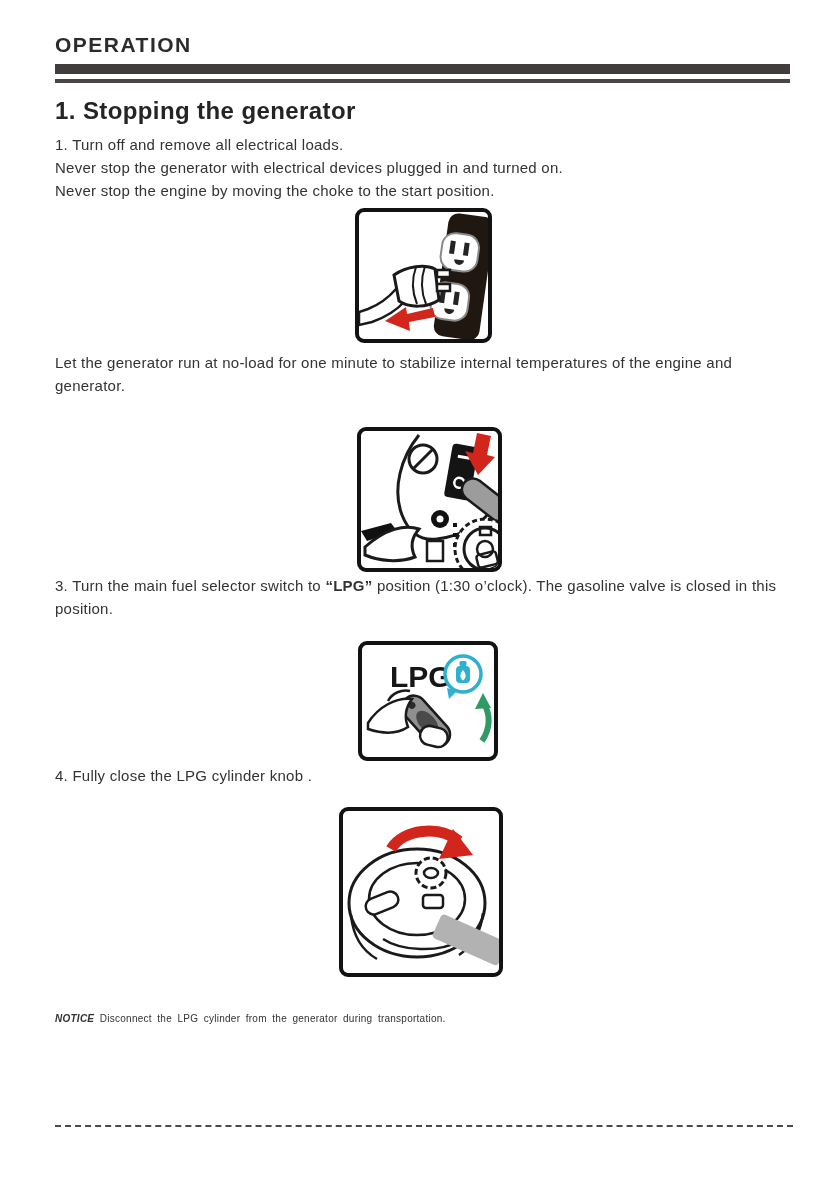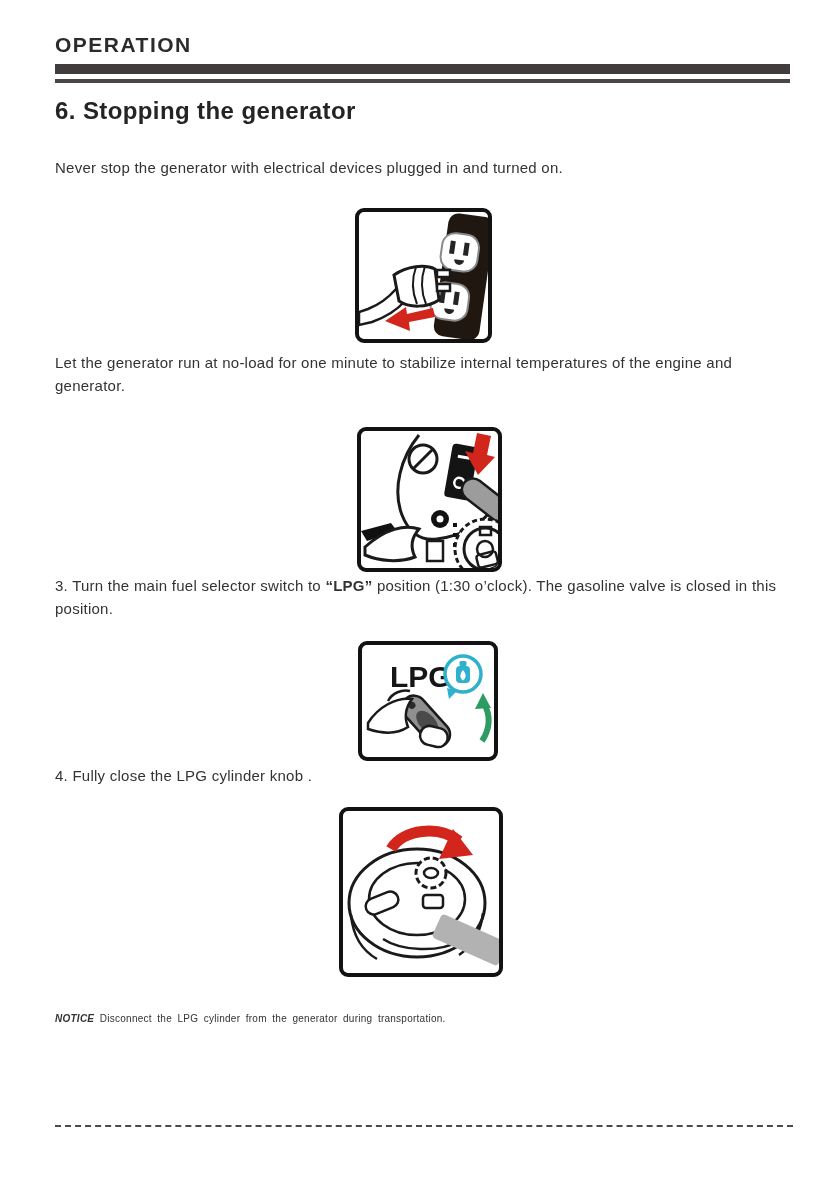--- a/index.html
+++ b/index.html
@@ -46,23 +46,25 @@
 </style>
 </head>
 <body>
 
 <div class="page">
 
   <div class="abs section-head">OPERATION</div>
   <div class="abs rule-thick"></div>
   <div class="abs rule-thin"></div>
 
-  <h1 class="abs page-title">6. Stopping the generator</h1>
+  <h1 class="abs page-title">1. Stopping the generator</h1>
 
+  <p class="abs body-text" style="top:133px">1. Turn off and remove all electrical loads.</p>
   <p class="abs body-text" style="top:156px">Never stop the generator with electrical devices plugged in and turned on.</p>
+  <p class="abs body-text" style="top:179px">Never stop the engine by moving the choke to the start position.</p>
 
   <div class="abs figure fig1">
     <svg viewBox="0 0 129 127">
       <g transform="rotate(8 100 64)">
         <rect x="82" y="2" width="46" height="124" rx="10" fill="#201711"></rect>
         <rect x="79" y="22" width="37" height="37" rx="13" fill="#ffffff" stroke="#8a8a8a" stroke-width="2"></rect>
         <rect x="87" y="30" width="5" height="13" fill="#242424"></rect>
         <rect x="101" y="30" width="5" height="13" fill="#242424"></rect>
         <path d="M93,48 a5 5 0 0 0 10 0 Z" fill="#242424"></path>
         <rect x="76" y="72" width="37" height="37" rx="13" fill="#ffffff" stroke="#8a8a8a" stroke-width="2"></rect>

